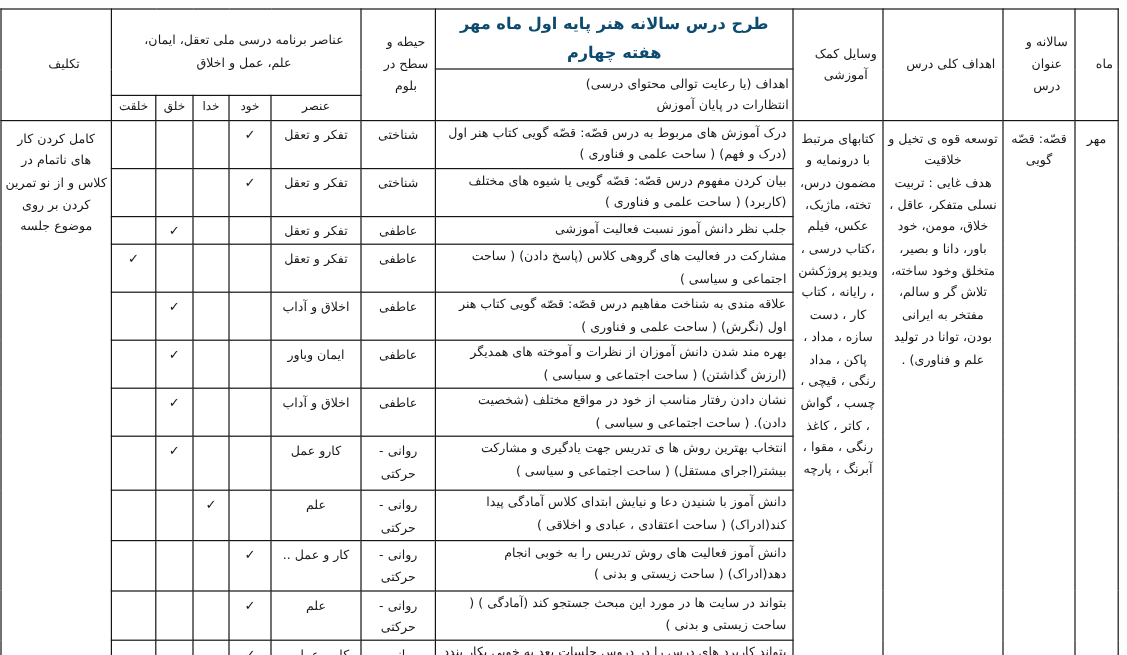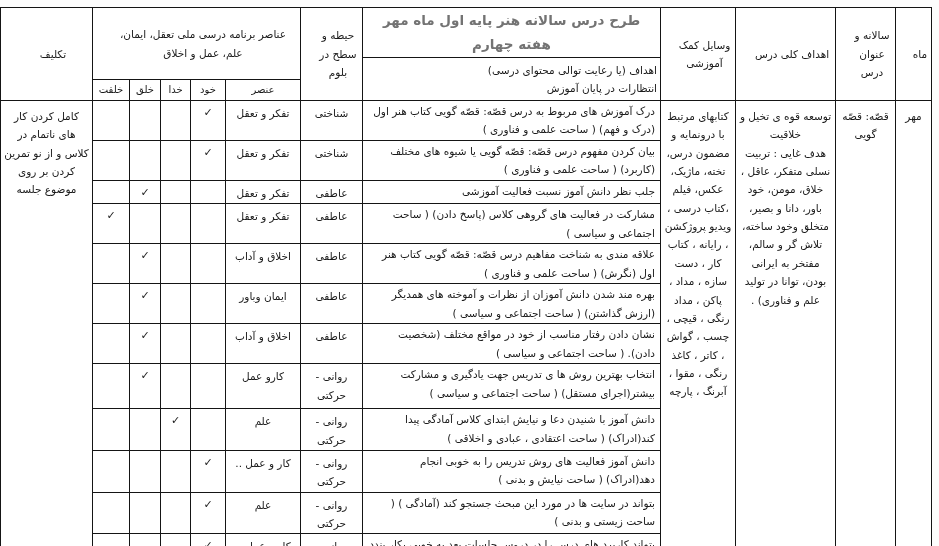--- a/index.html
+++ b/index.html
@@ -24,21 +24,21 @@
     line-height: 1.75;
     padding: 1px 3px;
     vertical-align: top;
     overflow: hidden;
   }
   
   td.hdr { text-align: center; vertical-align: middle; font-size: 10.5px; padding-left: 16px; }
   td.title-cell {
     text-align: center; vertical-align: middle;
     font-weight: bold; font-size: 13.5px;
-    color: #737373;
+    color: #0c4a6e;
     height: 25px;
   }
   td.subtitle-cell { vertical-align: middle; font-size: 10.5px; }
   tr.hrow2 { height: 22px; }
   tr.hrow3 { height: 20px; }
   tr.hrow3 td { font-size: 10px; text-align: center; vertical-align: middle; margin-top: 24px; }
   
   tr.r { height: 40px; }
   tr.r-short { height: 20px; }
   tr.r-taller { height: 45px; }
@@ -188,21 +188,21 @@
     <td class="obj">دانش آموز با شنیدن دعا و نیایش ابتدای کلاس آمادگی پیدا کند(ادراک) ( ساحت اعتقادی ، عبادی و اخلاقی )</td>
     <td class="mid">روانی - حرکتی</td>
     <td class="mid">علم</td>
     <td class="mark"></td>
     <td class="mark">✓</td>
     <td class="mark"></td>
     <td class="mark"></td>
   </tr>
 
   <tr class="r-end2">
-    <td class="obj">دانش آموز فعالیت های روش تدریس را به خوبی انجام دهد(ادراک) ( ساحت نیایش و بدنی )</td>
+    <td class="obj">دانش آموز فعالیت های روش تدریس را به خوبی انجام دهد(ادراک) ( ساحت زیستی و بدنی )</td>
     <td class="mid">روانی - حرکتی</td>
     <td class="mid">کار و عمل ..</td>
     <td class="mark">✓</td>
     <td class="mark"></td>
     <td class="mark"></td>
     <td class="mark"></td>
   </tr>
 
   <tr class="r-end3">
     <td class="obj">بتواند در سایت ها در مورد این مبحث جستجو کند (آمادگی ) ( ساحت زیستی و بدنی )</td>

